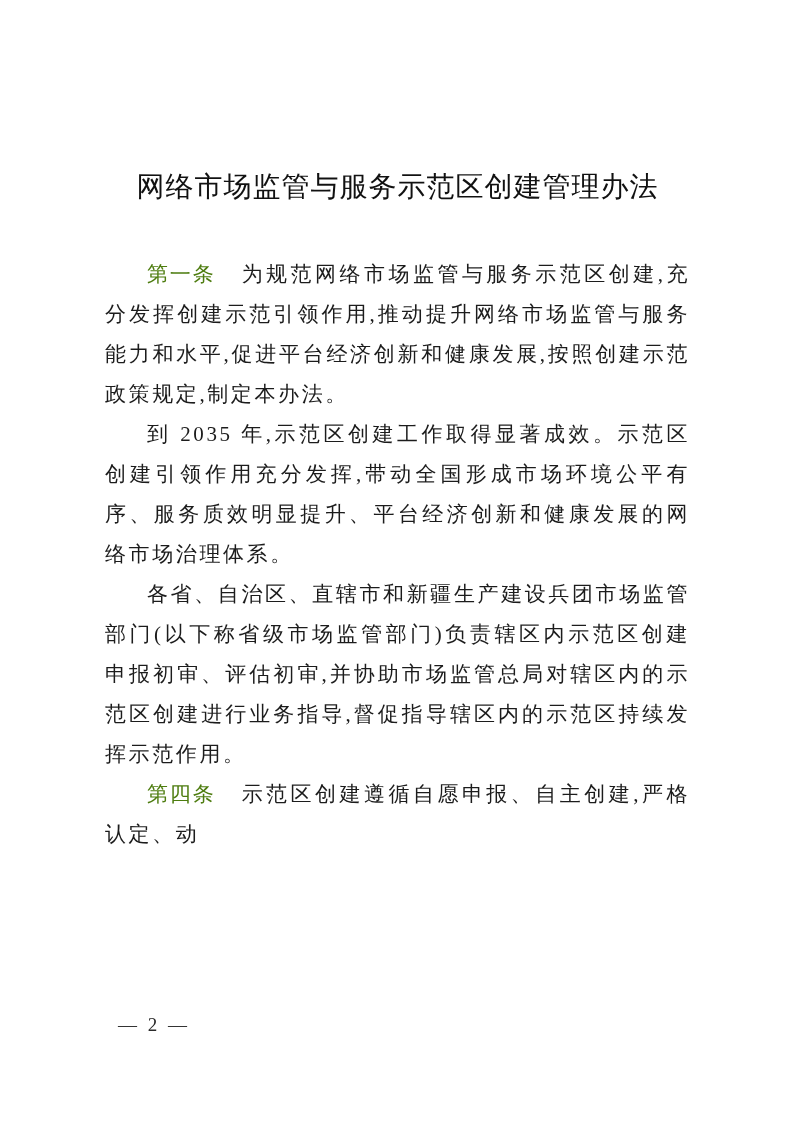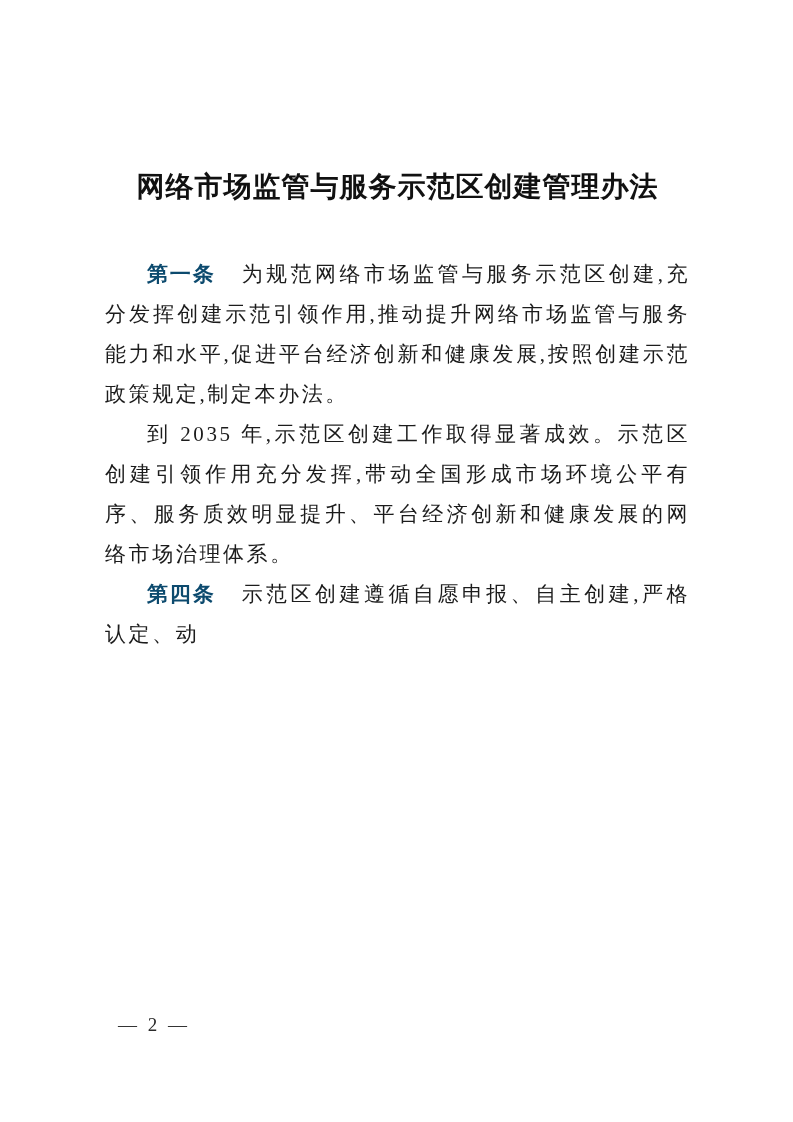--- a/index.html
+++ b/index.html
@@ -18,40 +18,40 @@
   }
   .content {
     position: absolute;
     left: 105px;
     top: 0;
     width: 585px;
   }
   .doc-title {
     margin: 170px 0 50px 0;
     font-size: 28px;
-    font-weight: bold;
+    font-weight: normal;
     letter-spacing: 1px;
     text-align: center;
     line-height: 1.2;
     color: #111111;
   }
   .article p {
     margin: 0;
     font-size: 21px;
     line-height: 40px;
     letter-spacing: 2.6px;
     text-align: justify;
     text-justify: inter-character;
     text-indent: 42px;
     color: #1c1c1c;
   }
   .lead {
-    font-weight: bold;
+    font-weight: normal;
     letter-spacing: 1px;
-    color: #0c4a6e;
+    color: #4d7c0f;
   }
   .lead:not(:empty) {
     margin-right: 26px;
   }
   .page-footer {
     position: absolute;
     left: 118px;
     top: 1014px;
     font-size: 19px;
     letter-spacing: 3px;
@@ -68,20 +68,21 @@
     <h1 class="doc-title">网络市场监管与服务示范区创建管理办法</h1>
 
     <div class="article">
 
       <p><span class="lead">第一条</span><span>为规范网络市场监管与服务示范区创建,充分发挥创建示范引领作用,推动提升网络市场监管与服务能力和水平,促进平台经济创新和健康发展,按照创建示范政策规定,制定本办法。</span></p>
 
 
       <p><span class="lead"></span><span>到 2035 年,示范区创建工作取得显著成效。示范区创建引领作用充分发挥,带动全国形成市场环境公平有序、服务质效明显提升、平台经济创新和健康发展的网络市场治理体系。</span></p>
 
 
+      <p><span class="lead"></span><span>各省、自治区、直辖市和新疆生产建设兵团市场监管部门(以下称省级市场监管部门)负责辖区内示范区创建申报初审、评估初审,并协助市场监管总局对辖区内的示范区创建进行业务指导,督促指导辖区内的示范区持续发挥示范作用。</span></p>
 
       <p><span class="lead">第四条</span><span>示范区创建遵循自愿申报、自主创建,严格认定、动</span></p>
 
     </div>
   </div>
 
   <div class="page-footer">— 2 —</div>
 </div>
 
 </body></html>

